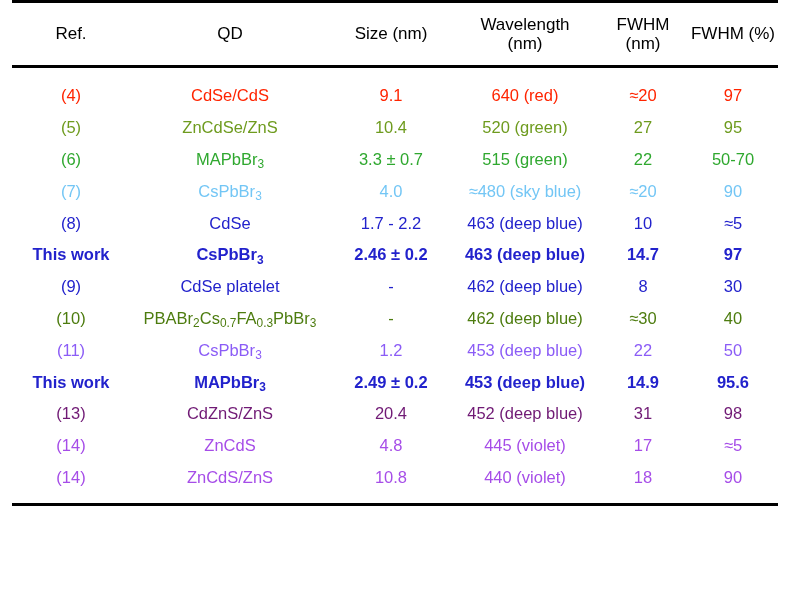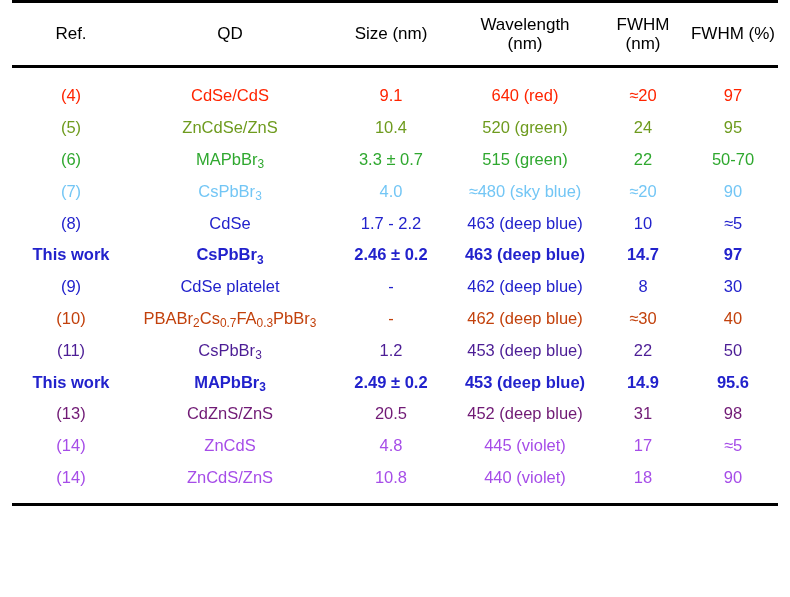--- a/index.html
+++ b/index.html
@@ -120,21 +120,21 @@
           <td><span class="cell-text">9.1</span></td>
           <td><span class="cell-text">640 (red)</span></td>
           <td><span class="cell-text">≈20</span></td>
           <td><span class="cell-text">97</span></td>
         </tr>
         <tr class="data-row" style="color: rgb(110, 155, 30);">
           <td><span class="cell-text">(5)</span></td>
           <td><span class="cell-text">ZnCdSe/ZnS</span></td>
           <td><span class="cell-text">10.4</span></td>
           <td><span class="cell-text">520 (green)</span></td>
-          <td><span class="cell-text">24</span></td>
+          <td><span class="cell-text">27</span></td>
           <td><span class="cell-text">95</span></td>
         </tr>
         <tr class="data-row" style="color: rgb(47, 168, 47);">
           <td><span class="cell-text">(6)</span></td>
           <td><span class="cell-text">MAPbBr<sub>3</sub></span></td>
           <td><span class="cell-text">3.3 ± 0.7</span></td>
           <td><span class="cell-text">515 (green)</span></td>
           <td><span class="cell-text">22</span></td>
           <td><span class="cell-text">50-70</span></td>
         </tr>
@@ -163,48 +163,48 @@
           <td><span class="cell-text">97</span></td>
         </tr>
         <tr class="data-row" style="color: rgb(34, 34, 204);">
           <td><span class="cell-text">(9)</span></td>
           <td><span class="cell-text">CdSe platelet</span></td>
           <td><span class="cell-text">-</span></td>
           <td><span class="cell-text">462 (deep blue)</span></td>
           <td><span class="cell-text">8</span></td>
           <td><span class="cell-text">30</span></td>
         </tr>
-        <tr class="data-row" style="color: #c2410c;">
+        <tr class="data-row" style="color: #4d7c0f;">
           <td><span class="cell-text">(10)</span></td>
           <td><span class="cell-text">PBABr<sub>2</sub>Cs<sub>0.7</sub>FA<sub>0.3</sub>PbBr<sub>3</sub></span></td>
           <td><span class="cell-text">-</span></td>
           <td><span class="cell-text">462 (deep blue)</span></td>
           <td><span class="cell-text">≈30</span></td>
           <td><span class="cell-text">40</span></td>
         </tr>
-        <tr class="data-row" style="color: #4c1d95;">
+        <tr class="data-row" style="color: #8b5cf6;">
           <td><span class="cell-text">(11)</span></td>
           <td><span class="cell-text">CsPbBr<sub>3</sub></span></td>
           <td><span class="cell-text">1.2</span></td>
           <td><span class="cell-text">453 (deep blue)</span></td>
           <td><span class="cell-text">22</span></td>
           <td><span class="cell-text">50</span></td>
         </tr>
         <tr class="data-row bold" style="color: rgb(34, 34, 204);">
           <td><span class="cell-text">This work</span></td>
           <td><span class="cell-text">MAPbBr<sub>3</sub></span></td>
           <td><span class="cell-text">2.49 ± 0.2</span></td>
           <td><span class="cell-text">453 (deep blue)</span></td>
           <td><span class="cell-text">14.9</span></td>
           <td><span class="cell-text">95.6</span></td>
         </tr>
         <tr class="data-row" style="color: #701a75;">
           <td><span class="cell-text">(13)</span></td>
           <td><span class="cell-text">CdZnS/ZnS</span></td>
-          <td><span class="cell-text">20.5</span></td>
+          <td><span class="cell-text">20.4</span></td>
           <td><span class="cell-text">452 (deep blue)</span></td>
           <td><span class="cell-text">31</span></td>
           <td><span class="cell-text">98</span></td>
         </tr>
         <tr class="data-row" style="color: rgb(166, 77, 232);">
           <td><span class="cell-text">(14)</span></td>
           <td><span class="cell-text">ZnCdS</span></td>
           <td><span class="cell-text">4.8</span></td>
           <td><span class="cell-text">445 (violet)</span></td>
           <td><span class="cell-text">17</span></td>

